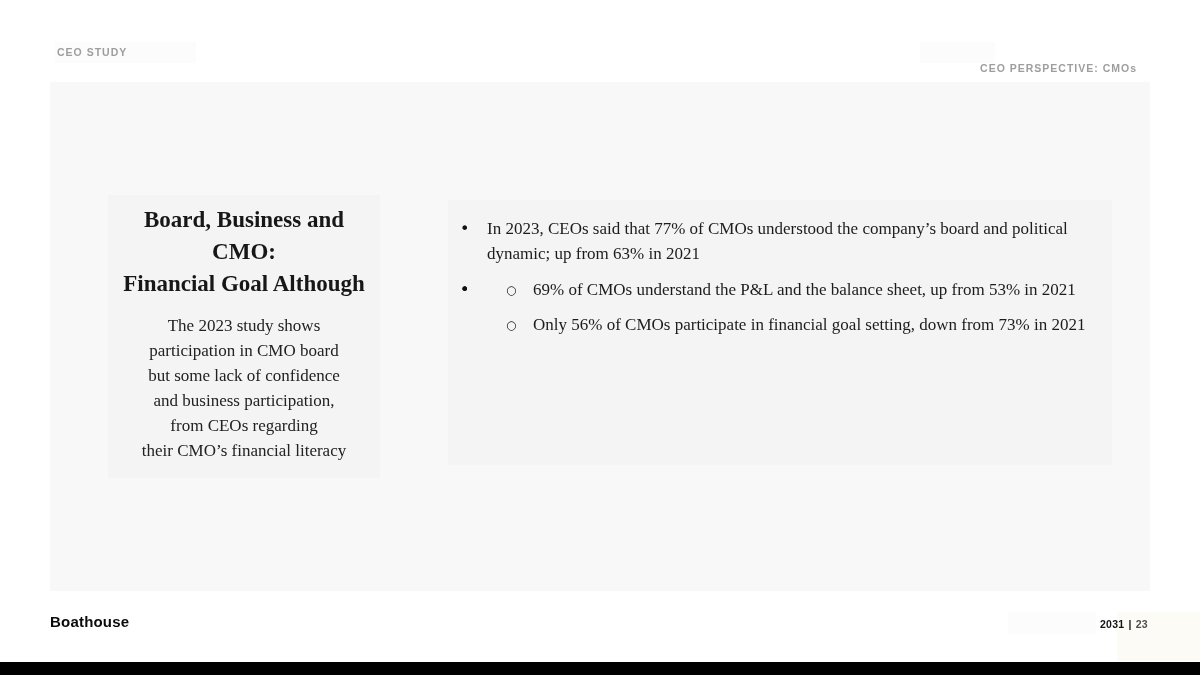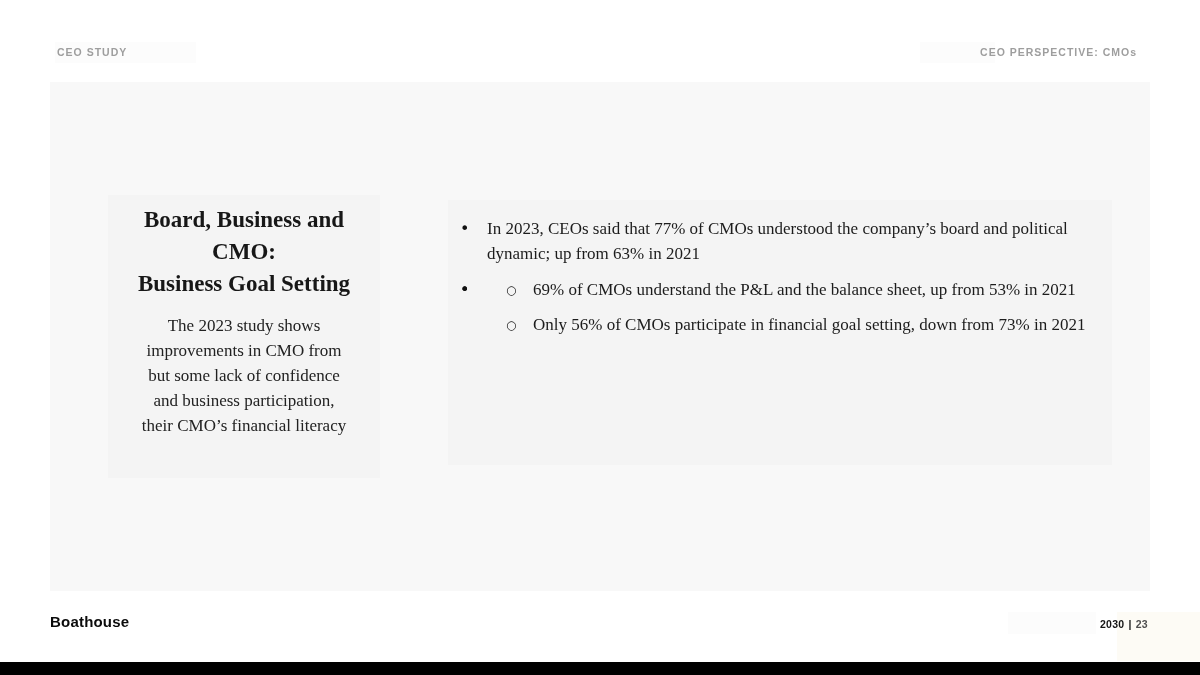--- a/index.html
+++ b/index.html
@@ -22,21 +22,21 @@
     position: absolute;
     top: 46px;
     font-family: "Liberation Sans", sans-serif;
     font-weight: 700;
     font-size: 10.5px;
     letter-spacing: 1px;
     color: #9e9e9e;
     white-space: nowrap;
   }
   .eyebrow.left  { left: 57px; }
-  .eyebrow.right { right: 63px; }
+  .eyebrow.right { right: 63px; margin-top: 16px; }
 
   
   .card {
     position: absolute;
     left: 50px;
     top: 82px;
     width: 1100px;
     height: 509px;
     background: #f8f8f8;
   }
@@ -143,27 +143,28 @@
 
   <div class="eyebrow left">CEO STUDY</div>
   <div class="eyebrow right">CEO PERSPECTIVE: CMOs</div>
 
   <div class="card"></div>
 
   <div class="title-block">
     <div class="slide-title">
       <div class="line">Board, Business and</div>
       <div class="line">CMO:</div>
-      <div class="line">Business Goal Setting</div>
+      <div class="line">Financial Goal Although</div>
     </div>
     <div class="slide-subtitle">
       <div class="line">The 2023 study shows</div>
-      <div class="line">improvements in CMO from</div>
+      <div class="line">participation in CMO board</div>
       <div class="line">but some lack of confidence</div>
       <div class="line">and business participation,</div>
+      <div class="line">from CEOs regarding</div>
       <div class="line">their CMO’s financial literacy</div>
     </div>
   </div>
 
   <div class="bullets-block">
     <div class="bullet lvl1">
       <span class="marker">•</span>
       <span>In 2023, CEOs said that 77% of CMOs understood the company’s board and political dynamic; up from 63% in 2021</span>
     </div>
     <div class="bullet lvl1">
@@ -178,18 +179,18 @@
     </div>
     <div class="bullet lvl2">
       <span class="marker">○</span>
       <span>Only 56% of CMOs participate in financial goal setting, down from 73% in 2021</span>
     </div>
   </div>
 
   <div class="brand">Boathouse</div>
 
   <div class="page-indicator">
-    <span>2030</span><span class="sep">|</span><span class="num">23</span>
+    <span>2031</span><span class="sep">|</span><span class="num">23</span>
   </div>
 
   <div class="bottom-bar"></div>
 
 </div>
 
 </body></html>

